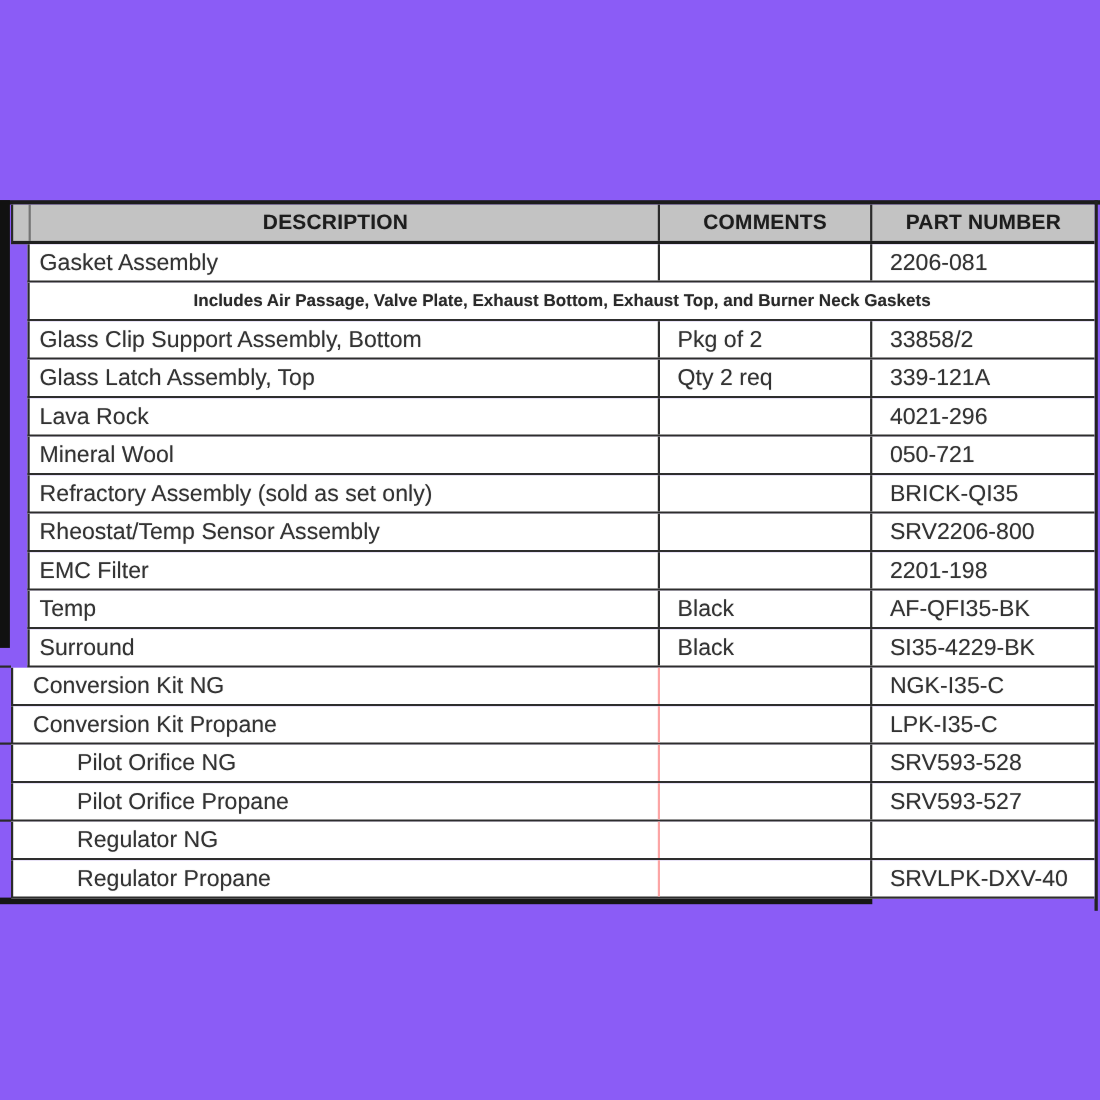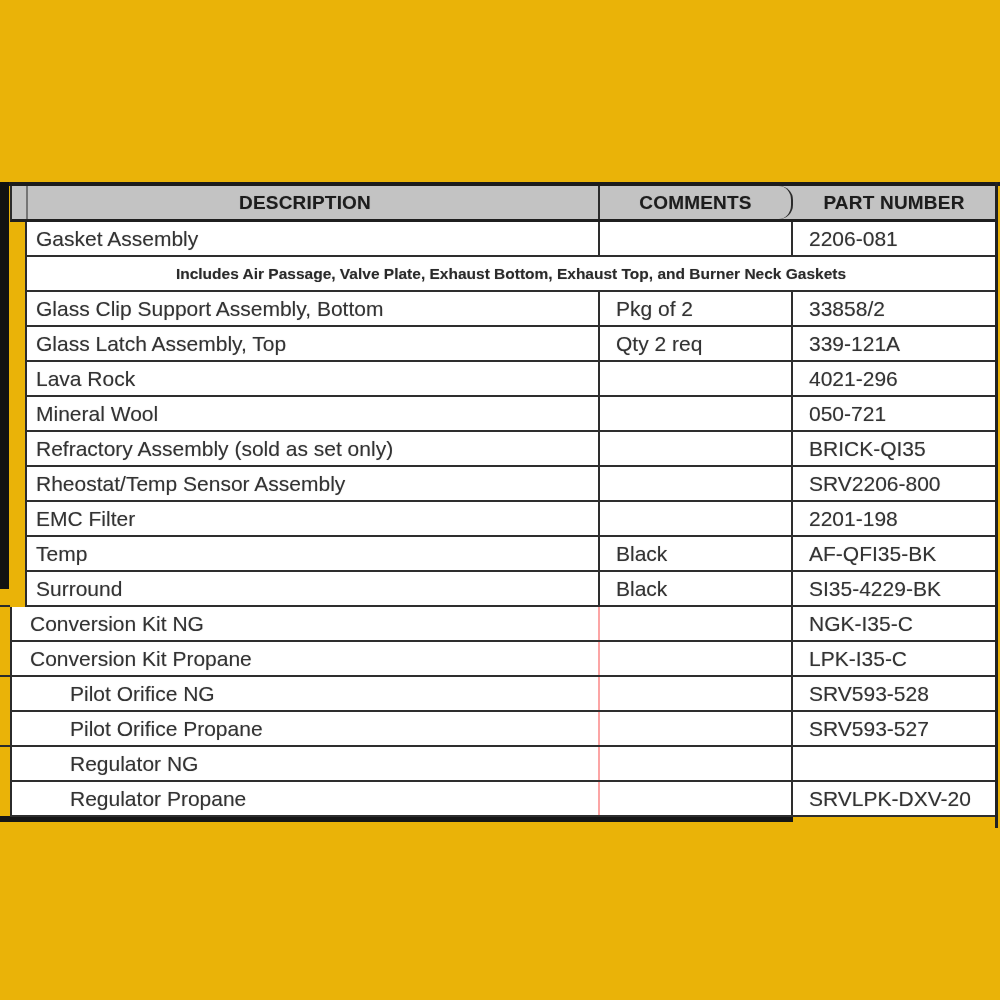--- a/index.html
+++ b/index.html
@@ -8,21 +8,21 @@
     width: 1000px;
     height: 1000px;
     background: #ffffff;
     font-family: "Liberation Sans", "DejaVu Sans", sans-serif;
     overflow: hidden;
   }
   .page {
     position: relative;
     width: 1000px;
     height: 1000px;
-    background: #eab308;
+    background: #8b5cf6;
   }
   
   .top-bar {
     position: absolute; left: 0; top: 182; width: 1000px; height: 4px;
     background: #1c1c1c;
     top: 182px;
   }
   .left-bar {
     position: absolute; left: 0; top: 182px; width: 9px; height: 407px;
     background: #111111;
@@ -52,21 +52,21 @@
   .header-row .hcell {
     box-sizing: border-box;
     display: flex; align-items: center; justify-content: center;
     font-weight: bold;
     font-size: 19px;
     color: #1d1d1d;
     letter-spacing: 0.2px;
     text-shadow: 0 0 1px rgba(0,0,0,0.25);
   }
   .header-row .h-desc { width: 588px; border-right: 2px solid #2b2b2b; }
-  .header-row .h-comments { width: 193px; border-right: 2px solid #2b2b2b; border-radius: 14px; }
+  .header-row .h-comments { width: 193px; border-right: 2px solid #2b2b2b; }
   .header-row .h-part { width: 202px; }
   .header-vline {
     position: absolute; left: 26px; top: 186px; width: 2px; height: 33px;
     background: #4a4a4a; opacity: 0.65;
   }
   
   .rows {
     position: absolute;
     box-sizing: border-box;
   }
@@ -197,21 +197,21 @@
         <div class="cell comments-cell"></div>
         <div class="cell part-cell">SRV593-527</div>
       </div>
       <div class="row">
         <div class="cell desc-cell indent">Regulator NG</div>
         <div class="cell comments-cell"></div>
       </div>
       <div class="row">
         <div class="cell desc-cell indent">Regulator Propane</div>
         <div class="cell comments-cell"></div>
-        <div class="cell part-cell">SRVLPK-DXV-20</div>
+        <div class="cell part-cell">SRVLPK-DXV-40</div>
       </div>
     </div>
 
   <div class="tick" style="top:605px"></div>
   <div class="tick" style="top:675px"></div>
   <div class="tick" style="top:745px"></div>
 
 </div>
 
 </body></html>

